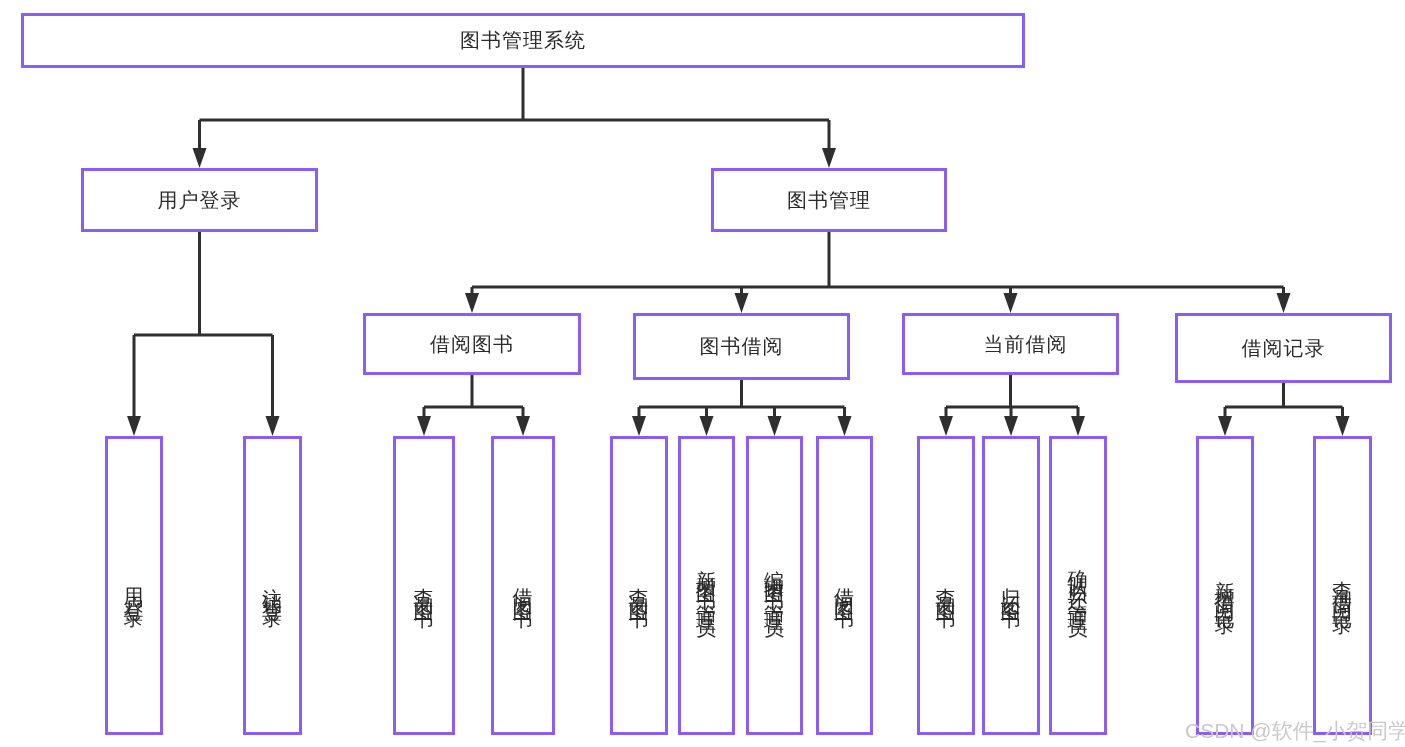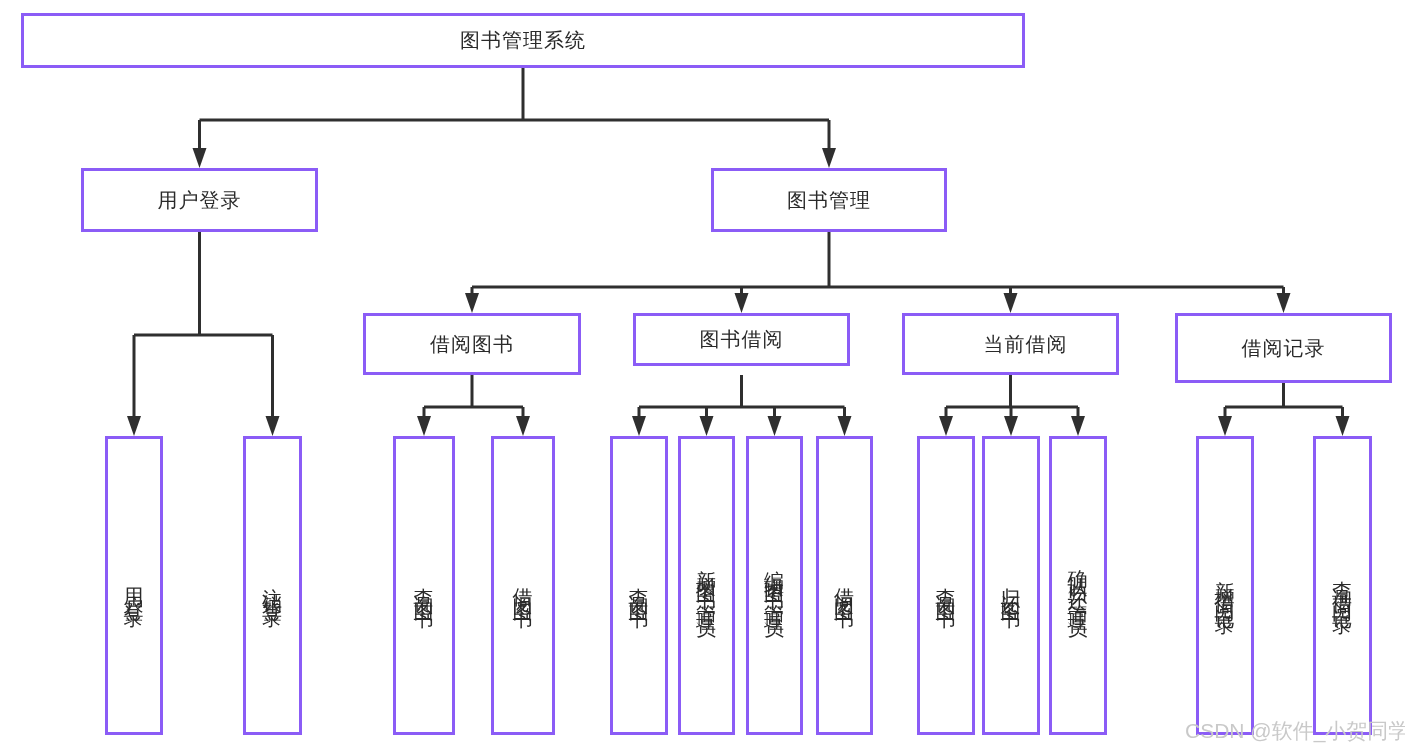--- a/index.html
+++ b/index.html
@@ -113,21 +113,21 @@
       </div>
       <div class="node horizontal" style="left: 81px; top: 168px; width: 237px; height: 64px;">
         <span class="label">用户登录</span>
       </div>
       <div class="node horizontal" style="left: 711px; top: 168px; width: 236px; height: 64px;">
         <span class="label">图书管理</span>
       </div>
       <div class="node horizontal" style="left: 363px; top: 313px; width: 218px; height: 62px;">
         <span class="label">借阅图书</span>
       </div>
-      <div class="node horizontal" style="left: 633px; top: 313px; width: 217px; height: 53px;">
+      <div class="node horizontal" style="left: 633px; top: 313px; width: 217px; height: 67px;">
         <span class="label">图书借阅</span>
       </div>
       <div class="node horizontal" style="left: 902px; top: 313px; width: 217px; height: 62px; padding-left: 30px;">
         <span class="label">当前借阅</span>
       </div>
       <div class="node horizontal" style="left: 1175px; top: 313px; width: 217px; height: 70px;">
         <span class="label">借阅记录</span>
       </div>
       <div class="node vertical" style="left: 105px; top: 436px; width: 58px; height: 299px;">
         <span class="label">用户登录</span>

